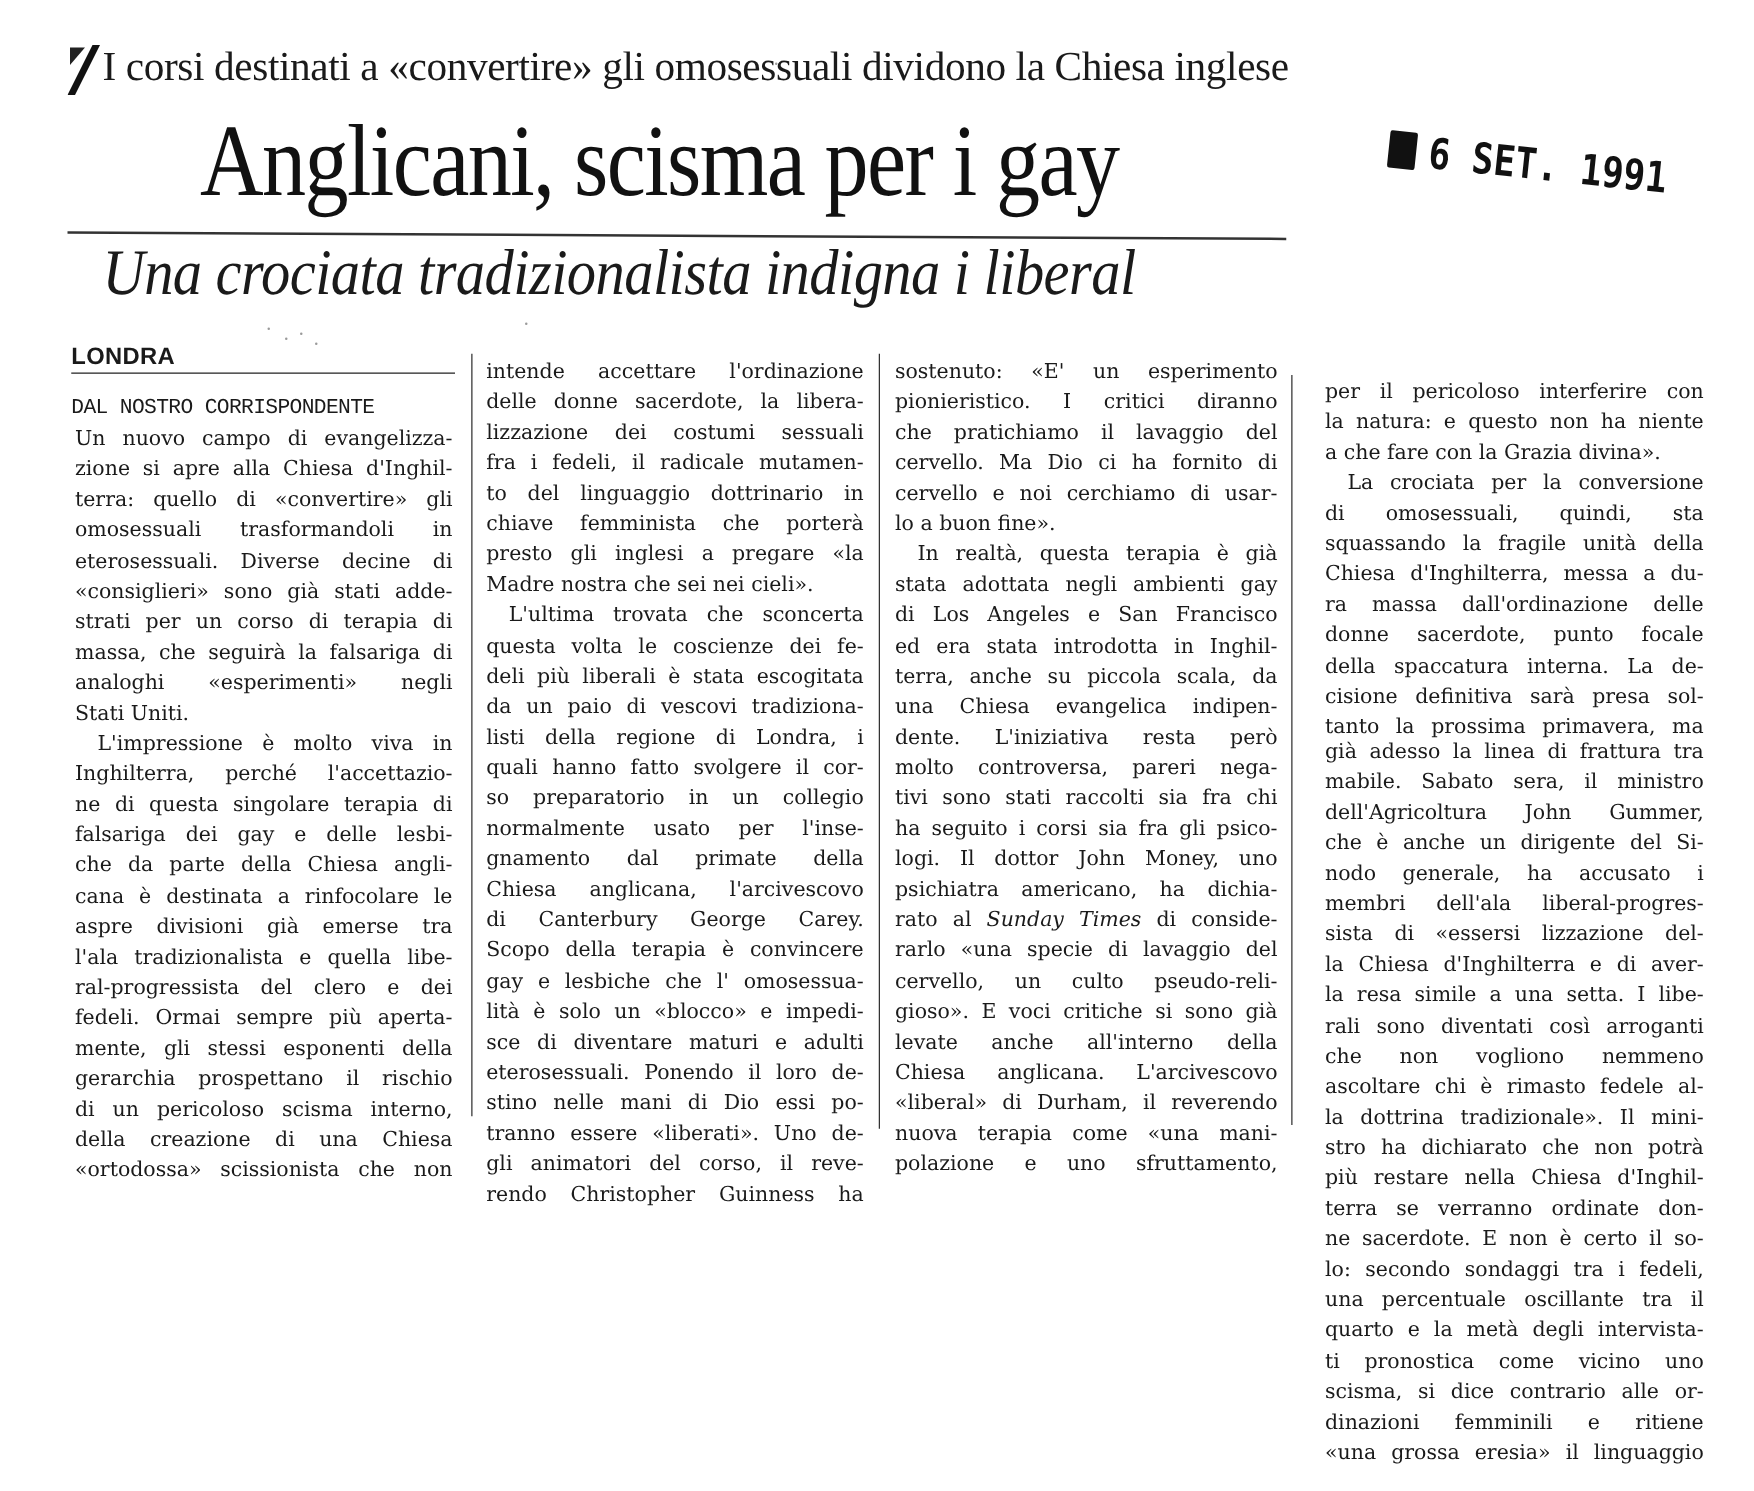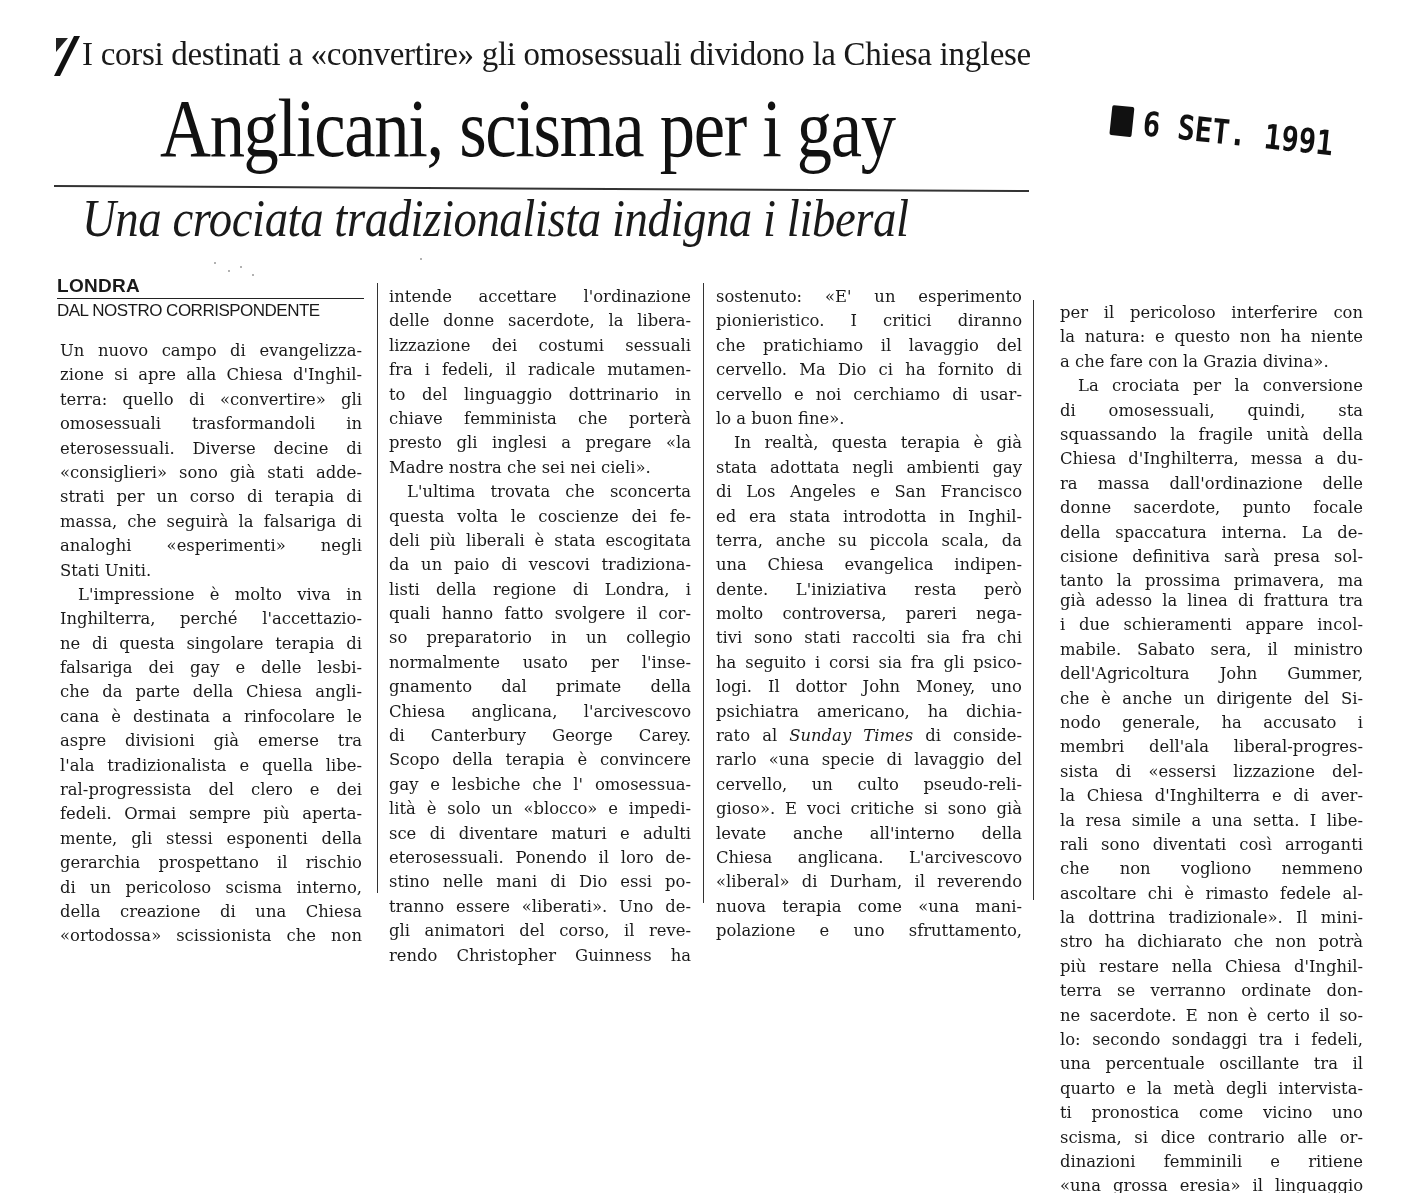--- a/index.html
+++ b/index.html
@@ -102,22 +102,22 @@
       letter-spacing: 0.3px;
     }
     .byline-rule {
       position: absolute;
       left: 57px; top: 298px;
       width: 307px;
       border-top: 1.5px solid #222;
     }
     .byline {
       position: absolute;
-      left: 57px; top: 301px;
-      font-family: Liberation Sans, sans-serif;
+      left: 57px; top: 317px;
+      font-family: Liberation Mono, monospace;
       font-size: 17px;
       letter-spacing: -0.5px;
       white-space: nowrap;
     }
     
     .col {
       position: absolute;
       font-family: "DejaVu Serif", serif;
       font-size: 16.4px;
       line-height: 24.4px;
@@ -286,21 +286,20 @@
       <span class="line">squassando la fragile unità della</span>
       <span class="line">Chiesa d'Inghilterra, messa a du-</span>
       <span class="line">ra massa dall'ordinazione delle</span>
       <span class="line">donne sacerdote, punto focale</span>
       <span class="line">della spaccatura interna. La de-</span>
       <span class="line">cisione definitiva sarà presa sol-</span>
       <span class="line">tanto la prossima primavera, ma</span>
     </div>
   <div class="col col-4b">
       <span class="line">già adesso la linea di frattura tra</span>
-      <span class="line">i due schieramenti appare incol-</span>
       <span class="line">mabile. Sabato sera, il ministro</span>
       <span class="line">dell'Agricoltura John Gummer,</span>
       <span class="line">che è anche un dirigente del Si-</span>
       <span class="line">nodo generale, ha accusato i</span>
       <span class="line">membri dell'ala liberal-progres-</span>
       <span class="line">sista di «essersi lizzazione del-</span>
       <span class="line">la Chiesa d'Inghilterra e di aver-</span>
       <span class="line">la resa simile a una setta. I libe-</span>
       <span class="line">rali sono diventati così arroganti</span>
       <span class="line">che non vogliono nemmeno</span>

